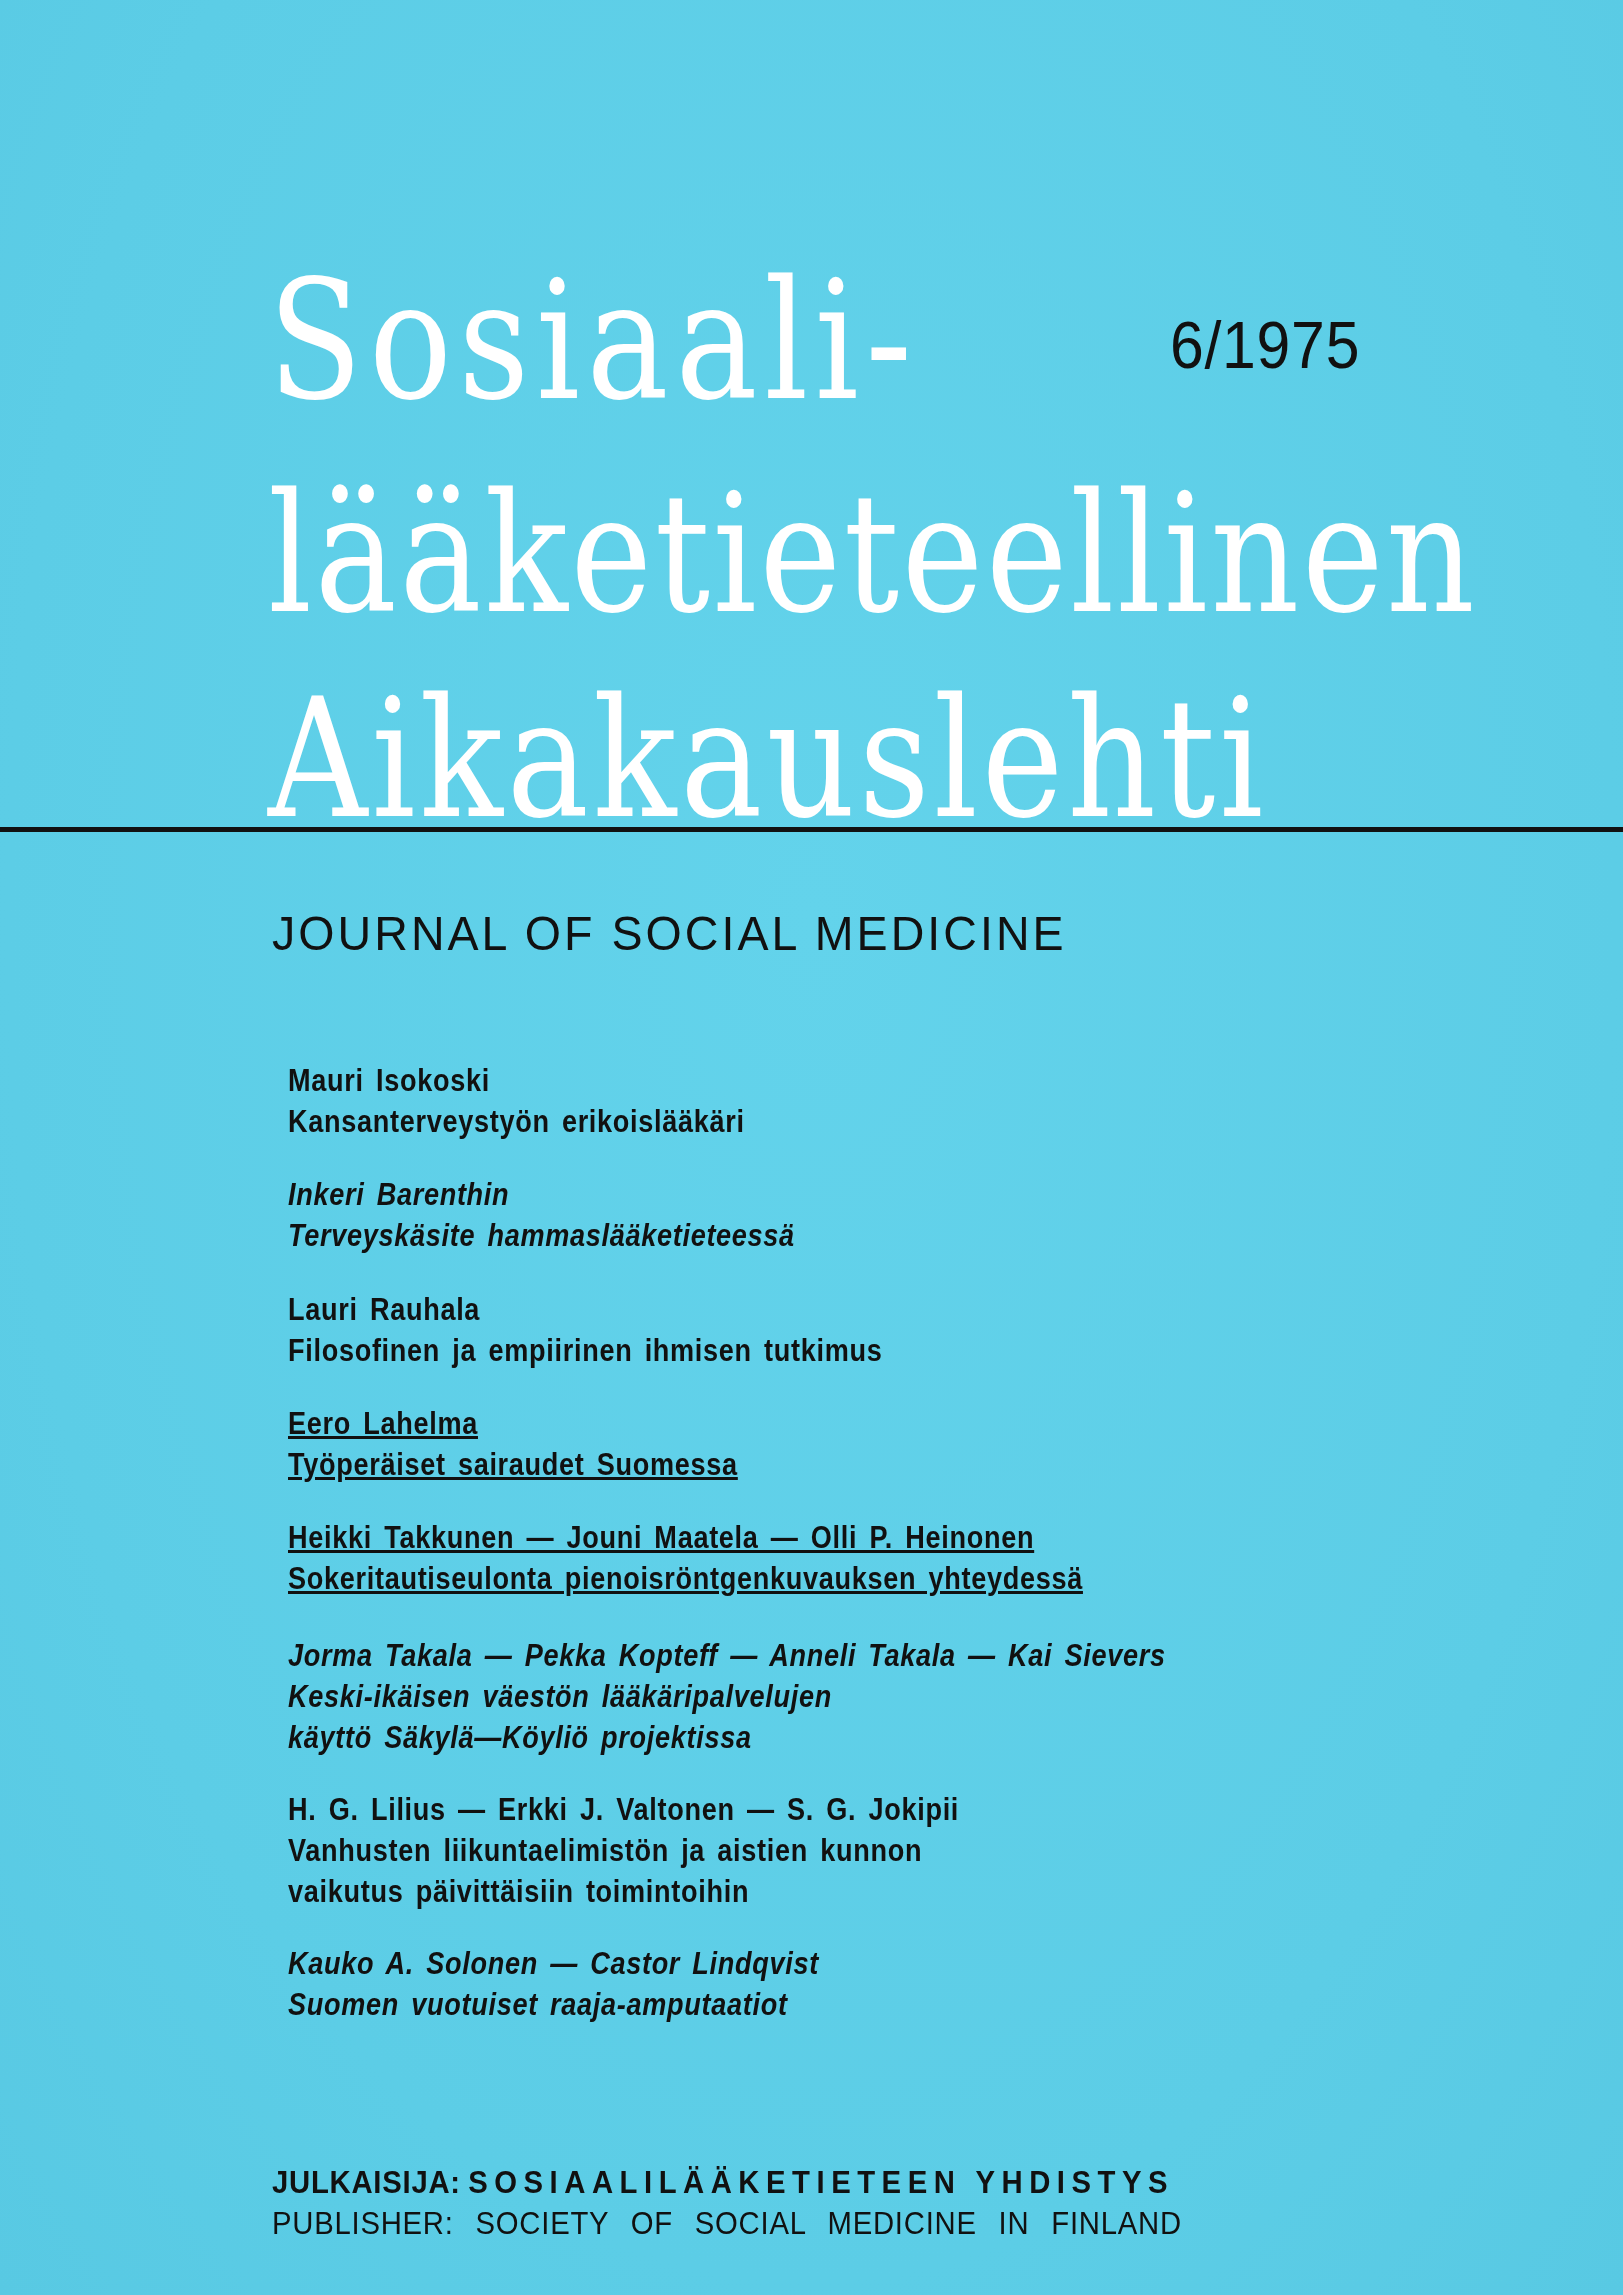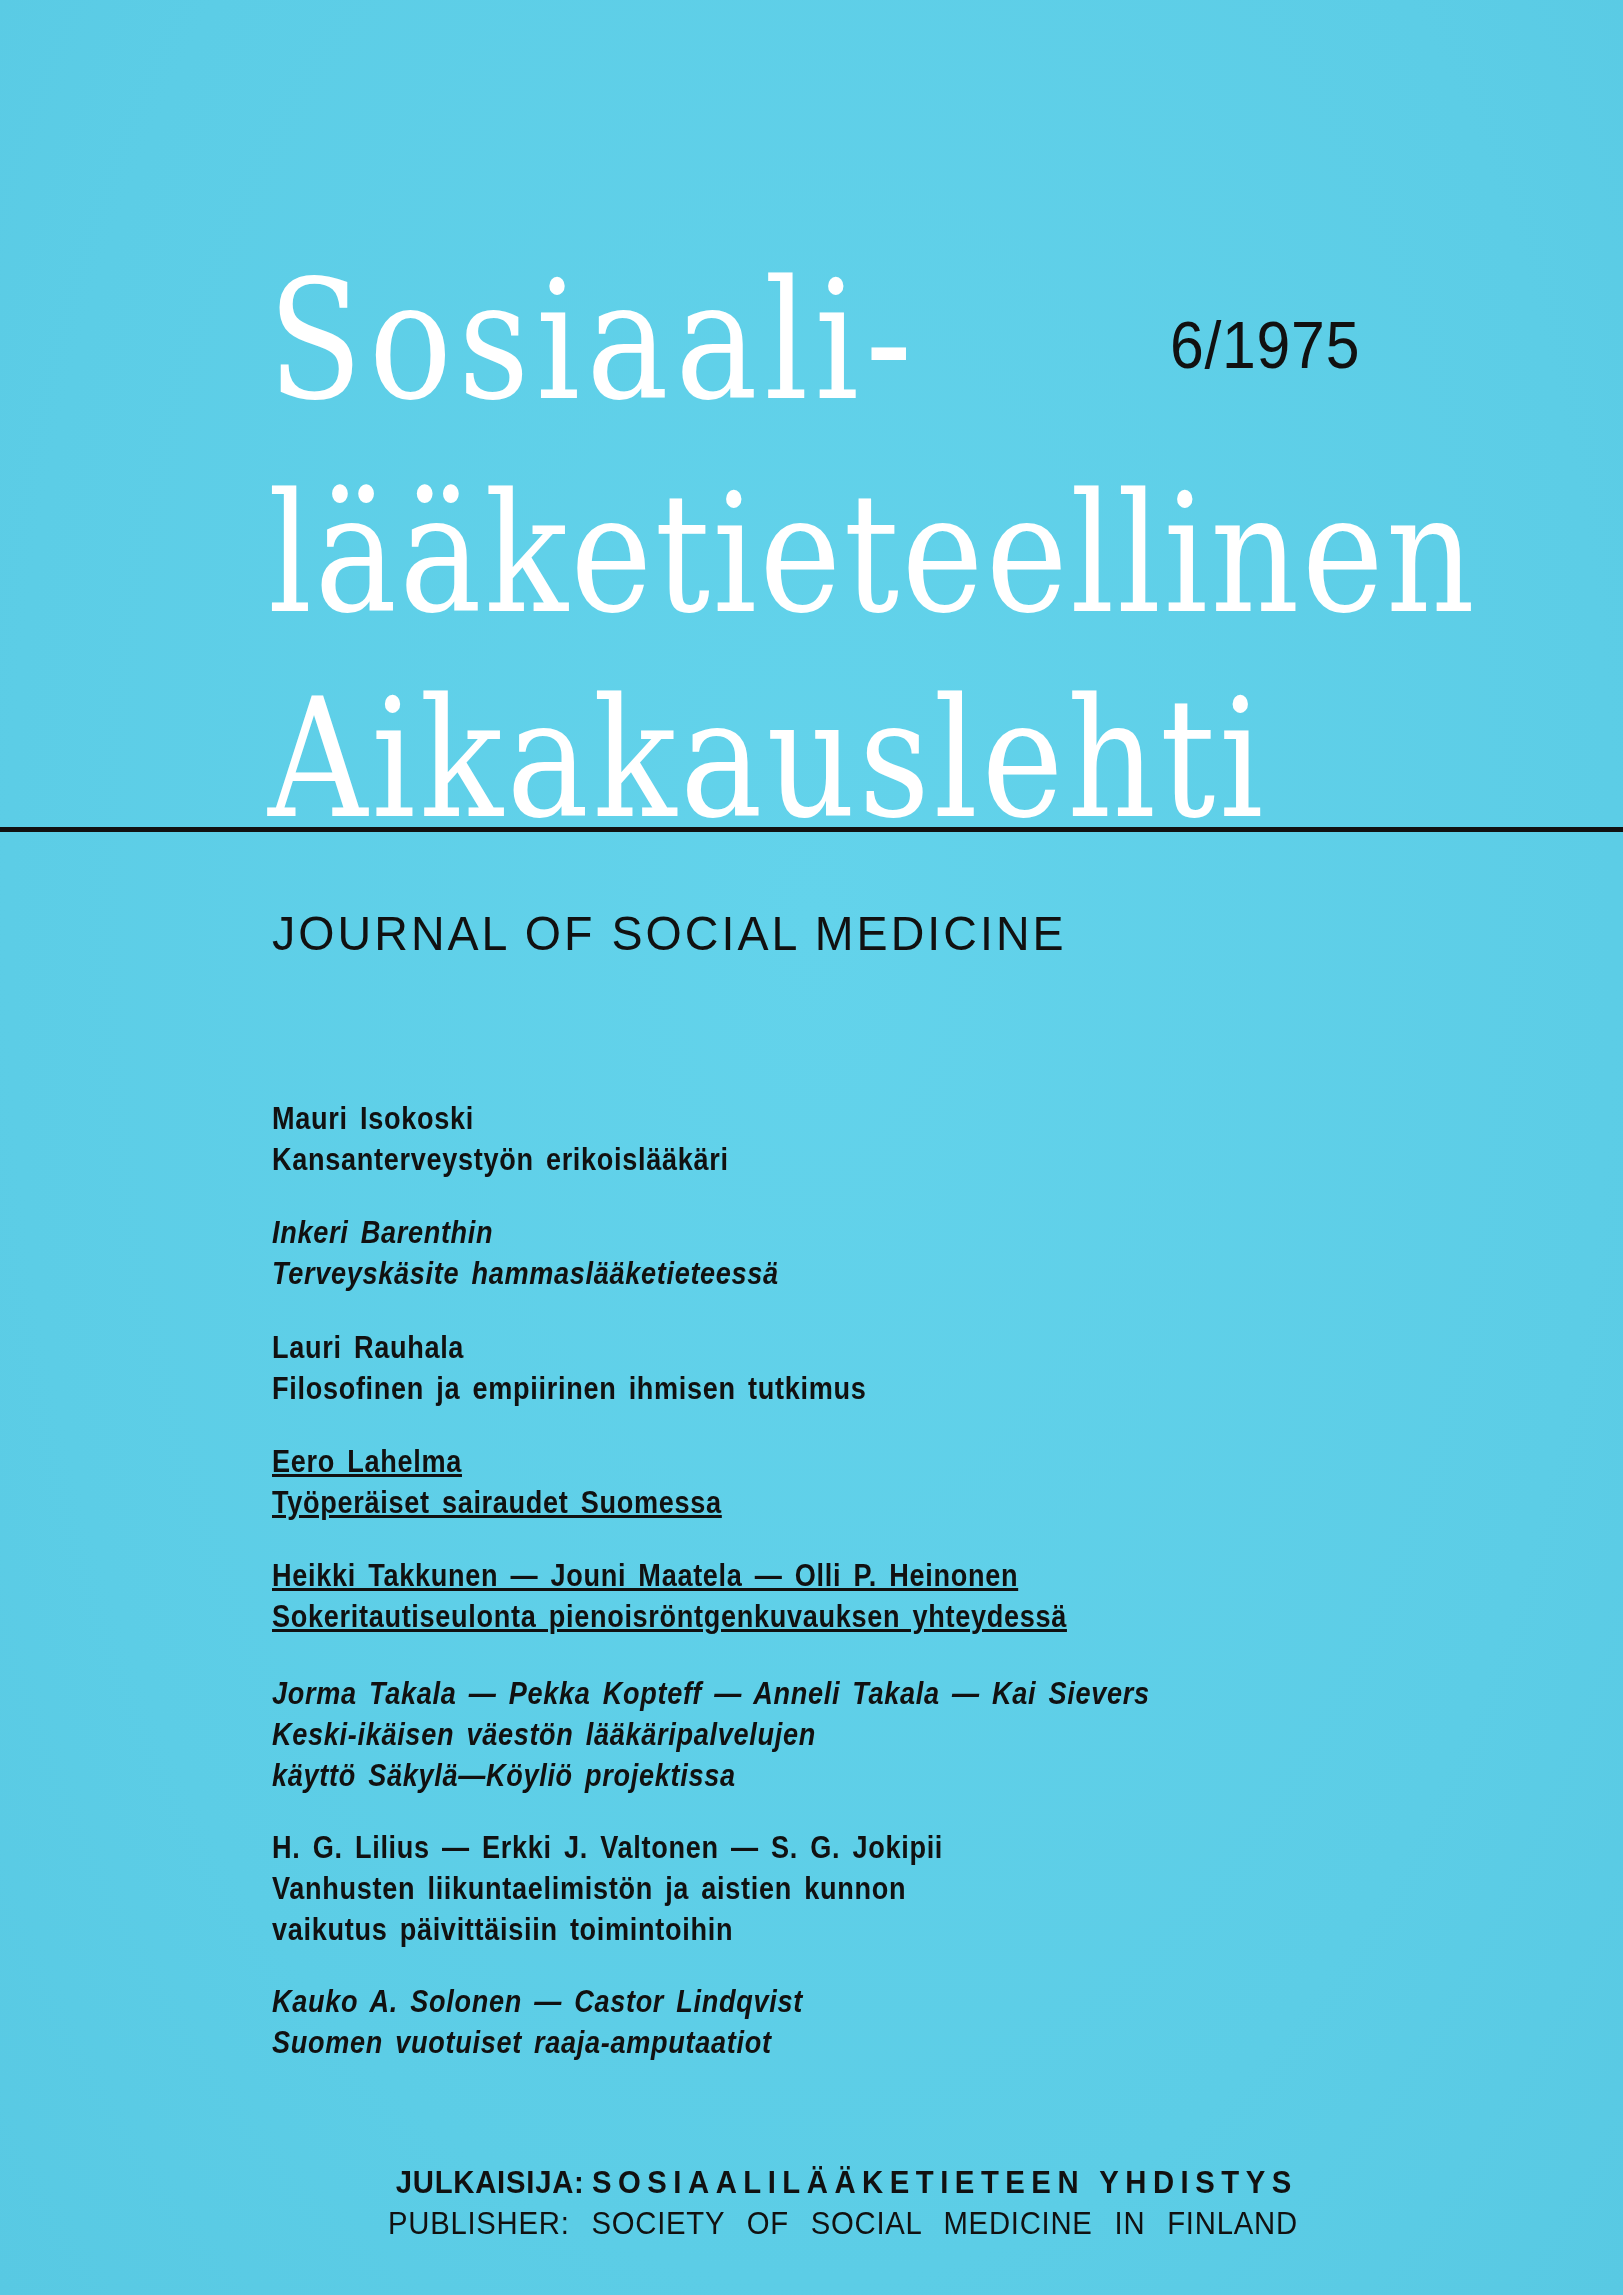--- a/index.html
+++ b/index.html
@@ -74,42 +74,40 @@
       transform-origin: left top;
     }
     .contents {
       position: absolute;
       left: 272px;
       top: 1060px;
       width: 1143px;
     }
     .article {
       position: absolute;
-      left: 0;
+      left: 16px;
       width: 1143px;
-      margin-top: 38px;
     }
     .article .line {
       font-family: "Liberation Sans", sans-serif;
       font-weight: bold;
       font-size: 31.5px;
       line-height: 41px;
       color: #111111;
       white-space: nowrap;
       transform: scaleX(0.86);
       transform-origin: left top;
       letter-spacing: 0.8px;
       word-spacing: 4.7px;
     }
     .publisher {
       position: absolute;
       left: 272px;
       top: 2163px;
       width: 1103px;
-      text-align: right;
     }
     .pub-fi {
       font-family: "Liberation Sans", sans-serif;
       font-weight: bold;
       font-size: 31.5px;
       line-height: 39px;
       white-space: nowrap;
       transform: scaleX(0.93);
       transform-origin: left top;
     }

